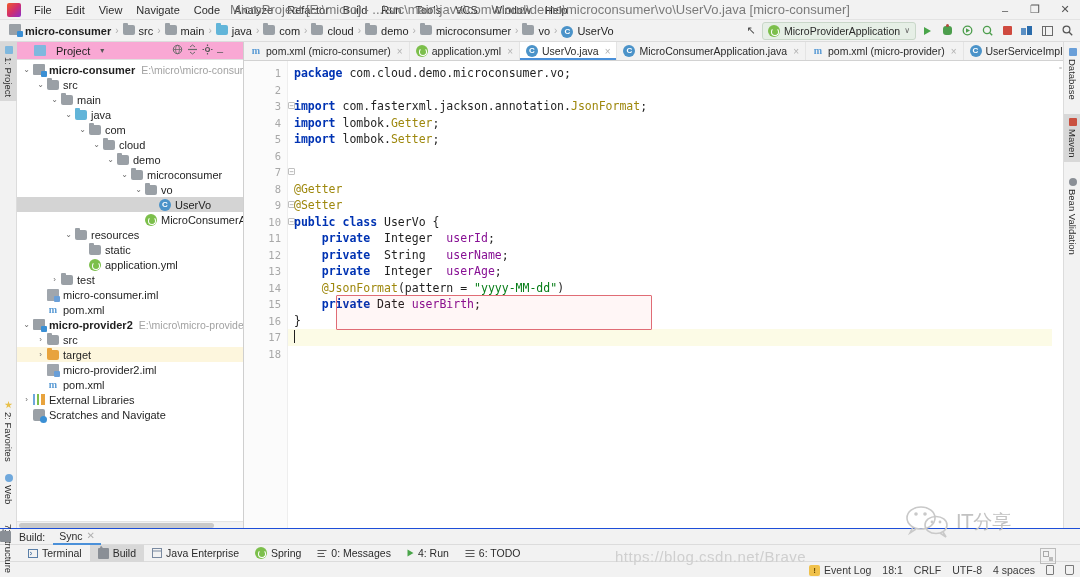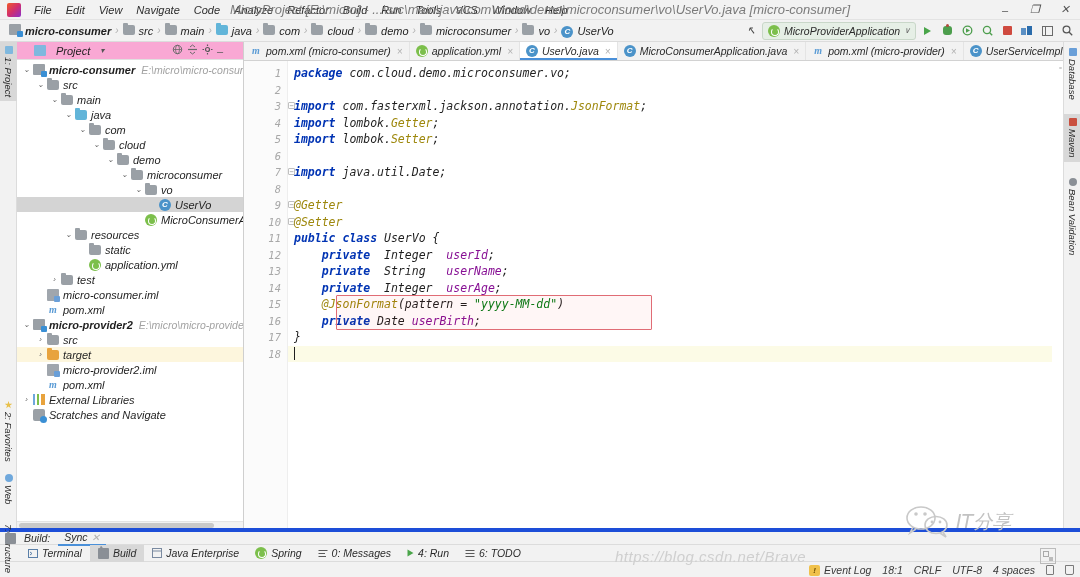--- a/index.html
+++ b/index.html
@@ -5,21 +5,21 @@
   * { box-sizing: border-box; }
   html, body {
     margin: 0; padding: 0;
     width: 1080px; height: 577px;
     overflow: hidden;
     font-family: "Liberation Sans", sans-serif;
     font-size: 11px;
     color: #1f1f1f;
     background: #f2f2f2;
   }
-  #app { position: relative; width: 1080px; height: 577px; background: #f2f2f2; font-style: italic; }
+  #app { position: relative; width: 1080px; height: 577px; background: #f2f2f2; }
 
   
   .titlebar {
     height: 20px; display: flex; align-items: center;
     background: #f2f2f2; border-bottom: 1px solid #e3e3e3;
     position: relative;
   }
   .app-logo {
     width: 14px; height: 14px; margin: 0 6px 0 7px;
     background: linear-gradient(135deg,#f05a28 0%,#d12e6e 50%,#8b2fc9 100%);
@@ -172,22 +172,22 @@
   .caret { display:inline-block; width:1px; height:13px; background:#1f1f1f; vertical-align:-2px; }
   .redbox {
     position:absolute; border:1.5px solid #e06c75; background:rgba(255,0,0,0.035);
     border-radius:1px; pointer-events:none;
   }
   .code-scroll-right { width:11px; background:#fff; flex:none; position:relative; }
   .marker-stripe { position:absolute; right:1px; width:3px; border-radius:2px; }
 
   
   .build-bar {
-    height:16px; display:flex; align-items:center; gap:8px; padding-left:5px;
-    background:#f2f2f2; border-top:4px solid #1d4ed8; font-size:10.5px; color:#2b2b2b;
+    height:16px; display:flex; align-items:center; gap:8px; 
+    background:#f2f2f2; border-top:1px solid #1d4ed8; font-size:10.5px; color:#2b2b2b;
   }
   .build-ico { width:11px;height:11px;background:#8a8f96;border-radius:1px; position:relative;}
   .build-ico:after{content:"";position:absolute;left:3px;top:-2px;width:2px;height:5px;background:#8a8f96;transform:rotate(-35deg);}
   .sync-tab { display:flex; align-items:center; gap:4px; padding:0 6px; height:16px;
               border-bottom:2px solid #4a90d9;justify-content:space-between; }
   .toolwin-bar {
     height:17px; display:flex; align-items:center; background:#f2f2f2;
     border-top:1px solid #dcdcdc; padding-left:20px; gap:0;
   }
   .tw { display:flex; align-items:center; gap:4px; padding:0 8px; height:17px;
@@ -639,21 +639,20 @@
             <div class="gline">17</div>
             <div class="gline">18</div>
           </div>
         <div class="code" id="code">
             <div class="cline"><span class="kw">package</span><span class="pln"> com.cloud.demo.microconsumer.vo;</span></div>
             <div class="cline"></div>
             <div class="cline"><span class="kw">import</span><span class="pln"> com.fasterxml.jackson.annotation.</span><span class="ann">JsonFormat</span><span class="pln">;</span></div>
             <div class="cline"><span class="kw">import</span><span class="pln"> lombok.</span><span class="ann">Getter</span><span class="pln">;</span></div>
             <div class="cline"><span class="kw">import</span><span class="pln"> lombok.</span><span class="ann">Setter</span><span class="pln">;</span></div>
             <div class="cline"></div>
-            <div class="cline"><span class="kw">import</span><span class="pln"> java.util.Date;</span></div>
             <div class="cline"></div>
             <div class="cline"><span class="ann">@Getter</span></div>
             <div class="cline"><span class="ann">@Setter</span></div>
             <div class="cline"><span class="kw">public class</span><span class="pln"> UserVo {</span></div>
             <div class="cline"><span class="pln">    </span><span class="kw">private</span><span class="pln">  Integer  </span><span class="fld">userId</span><span class="pln">;</span></div>
             <div class="cline"><span class="pln">    </span><span class="kw">private</span><span class="pln">  String   </span><span class="fld">userName</span><span class="pln">;</span></div>
             <div class="cline"><span class="pln">    </span><span class="kw">private</span><span class="pln">  Integer  </span><span class="fld">userAge</span><span class="pln">;</span></div>
             <div class="cline"><span class="pln">    </span><span class="ann">@JsonFormat</span><span class="pln">(pattern = </span><span class="str">"yyyy-MM-dd"</span><span class="pln">)</span></div>
             <div class="cline"><span class="pln">    </span><span class="kw">private</span><span class="pln"> Date </span><span class="fld">userBirth</span><span class="pln">;</span></div>
             <div class="cline"><span class="pln">}</span></div>

